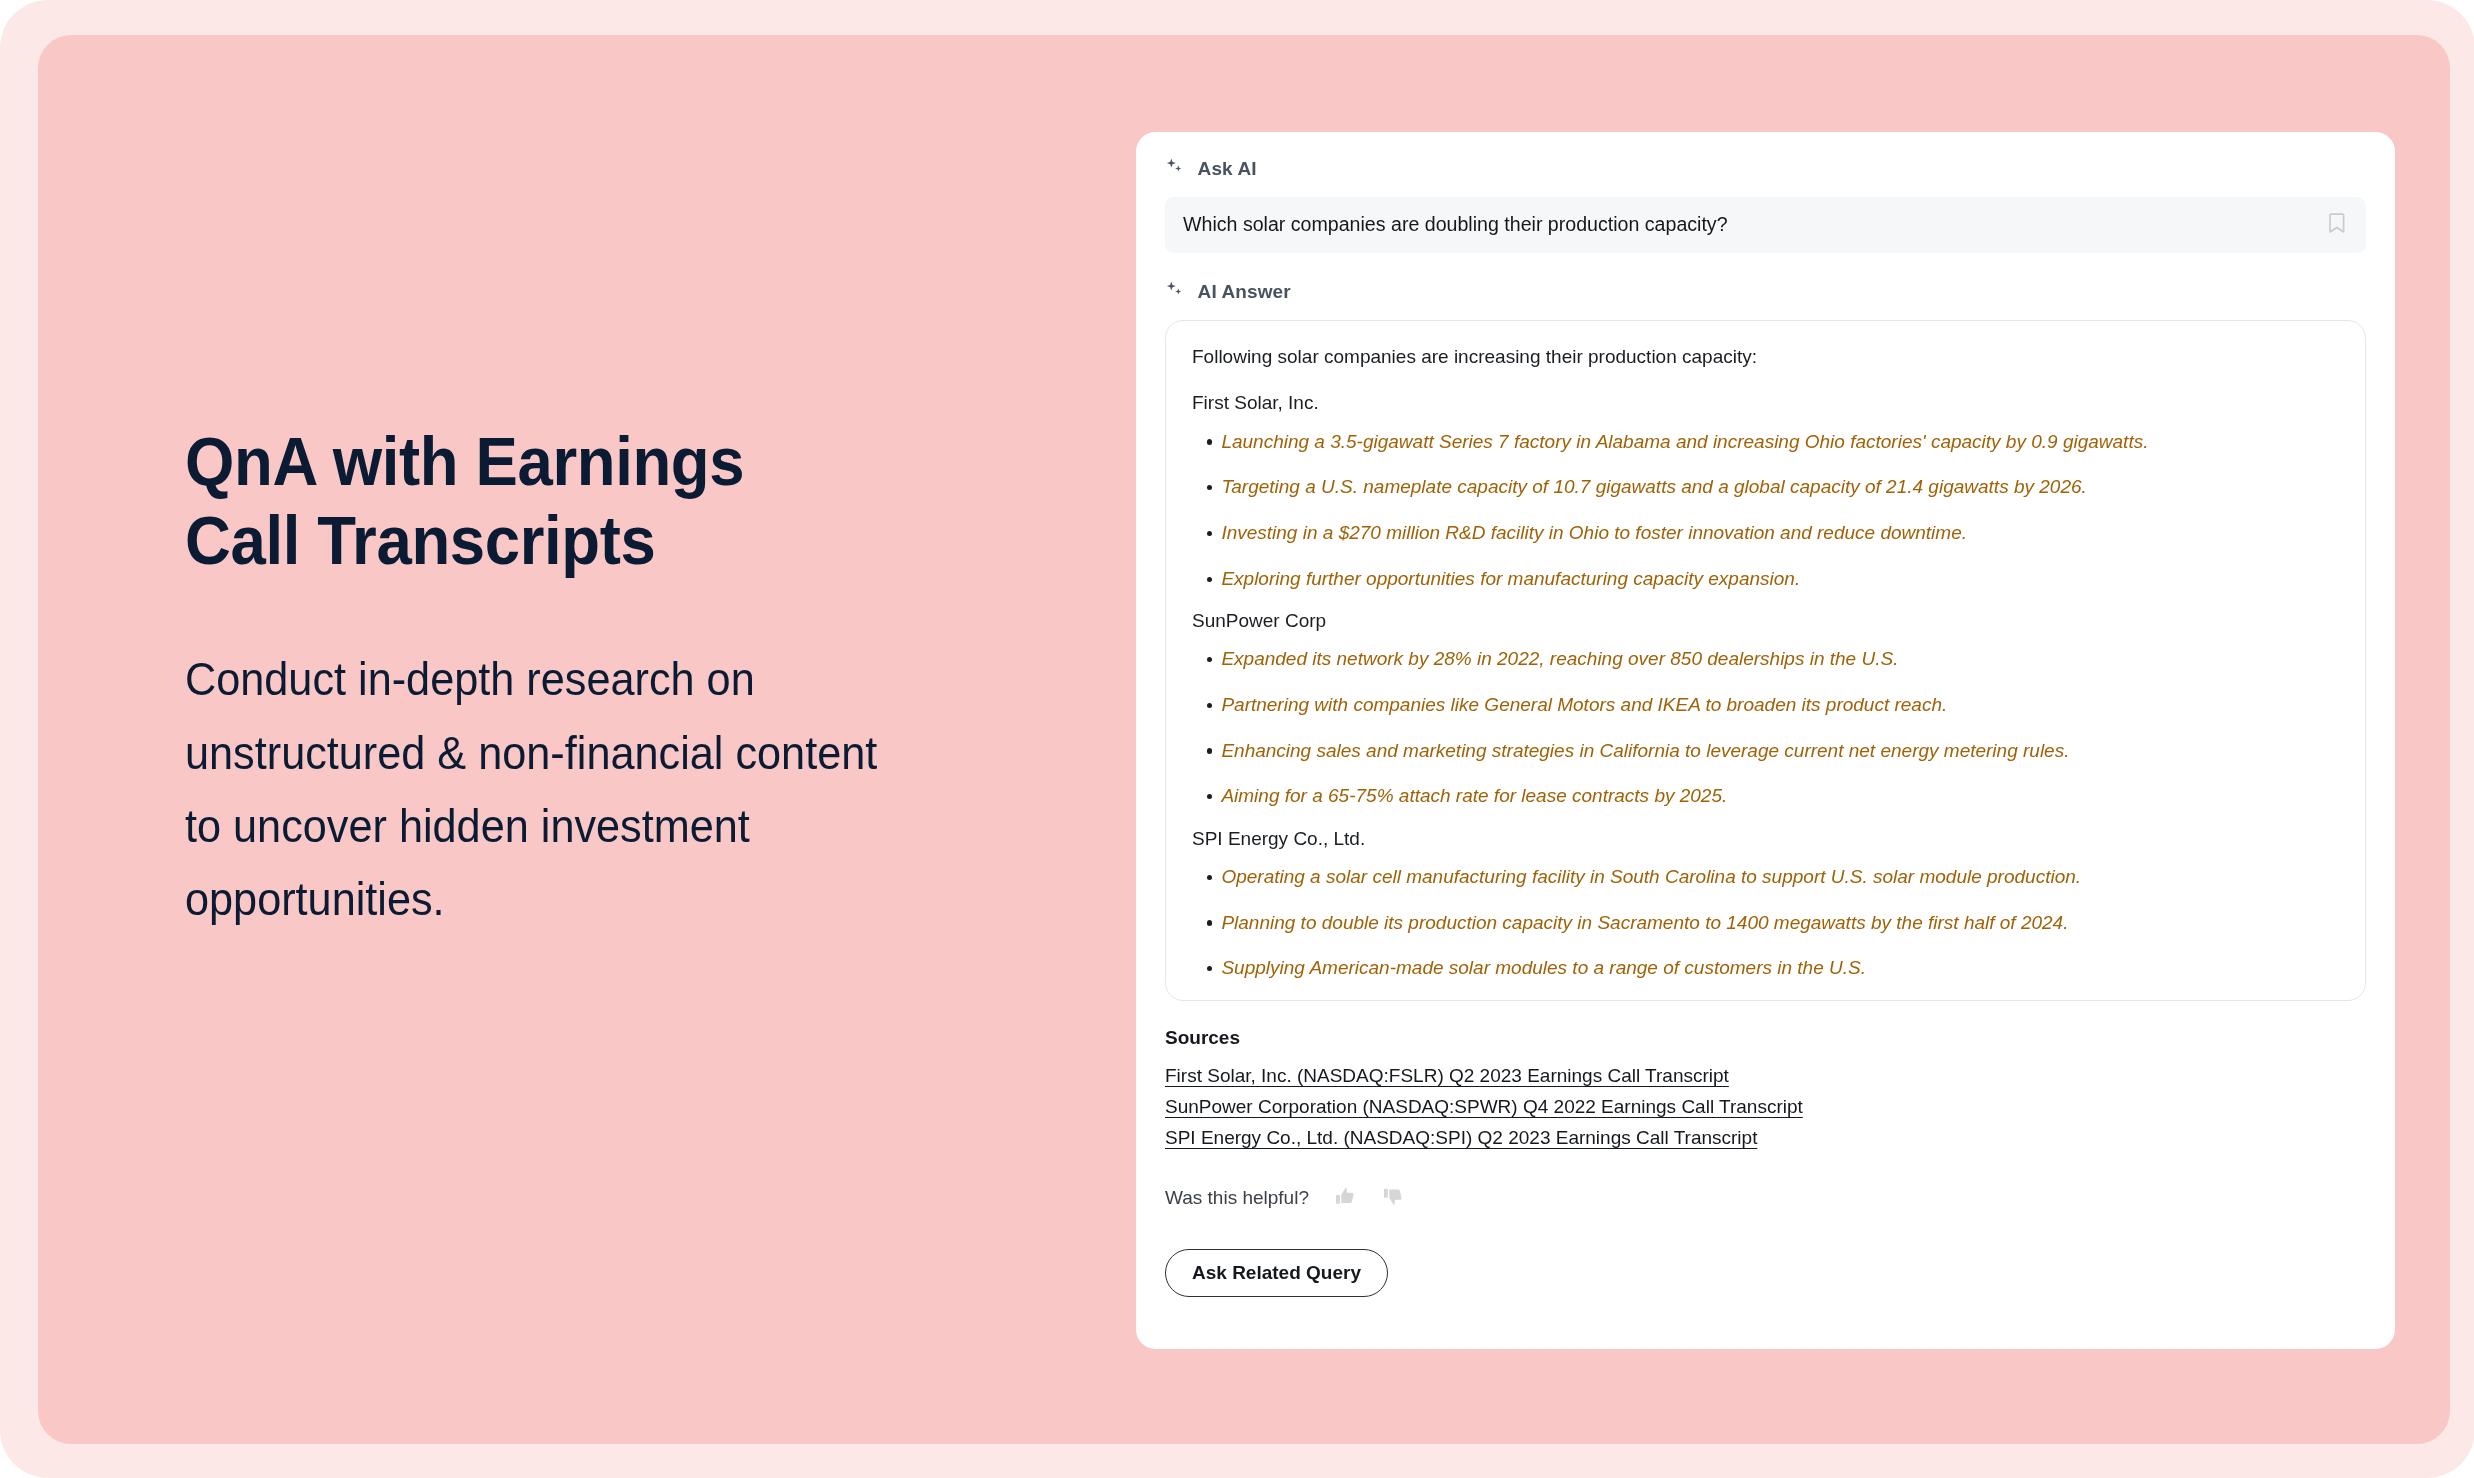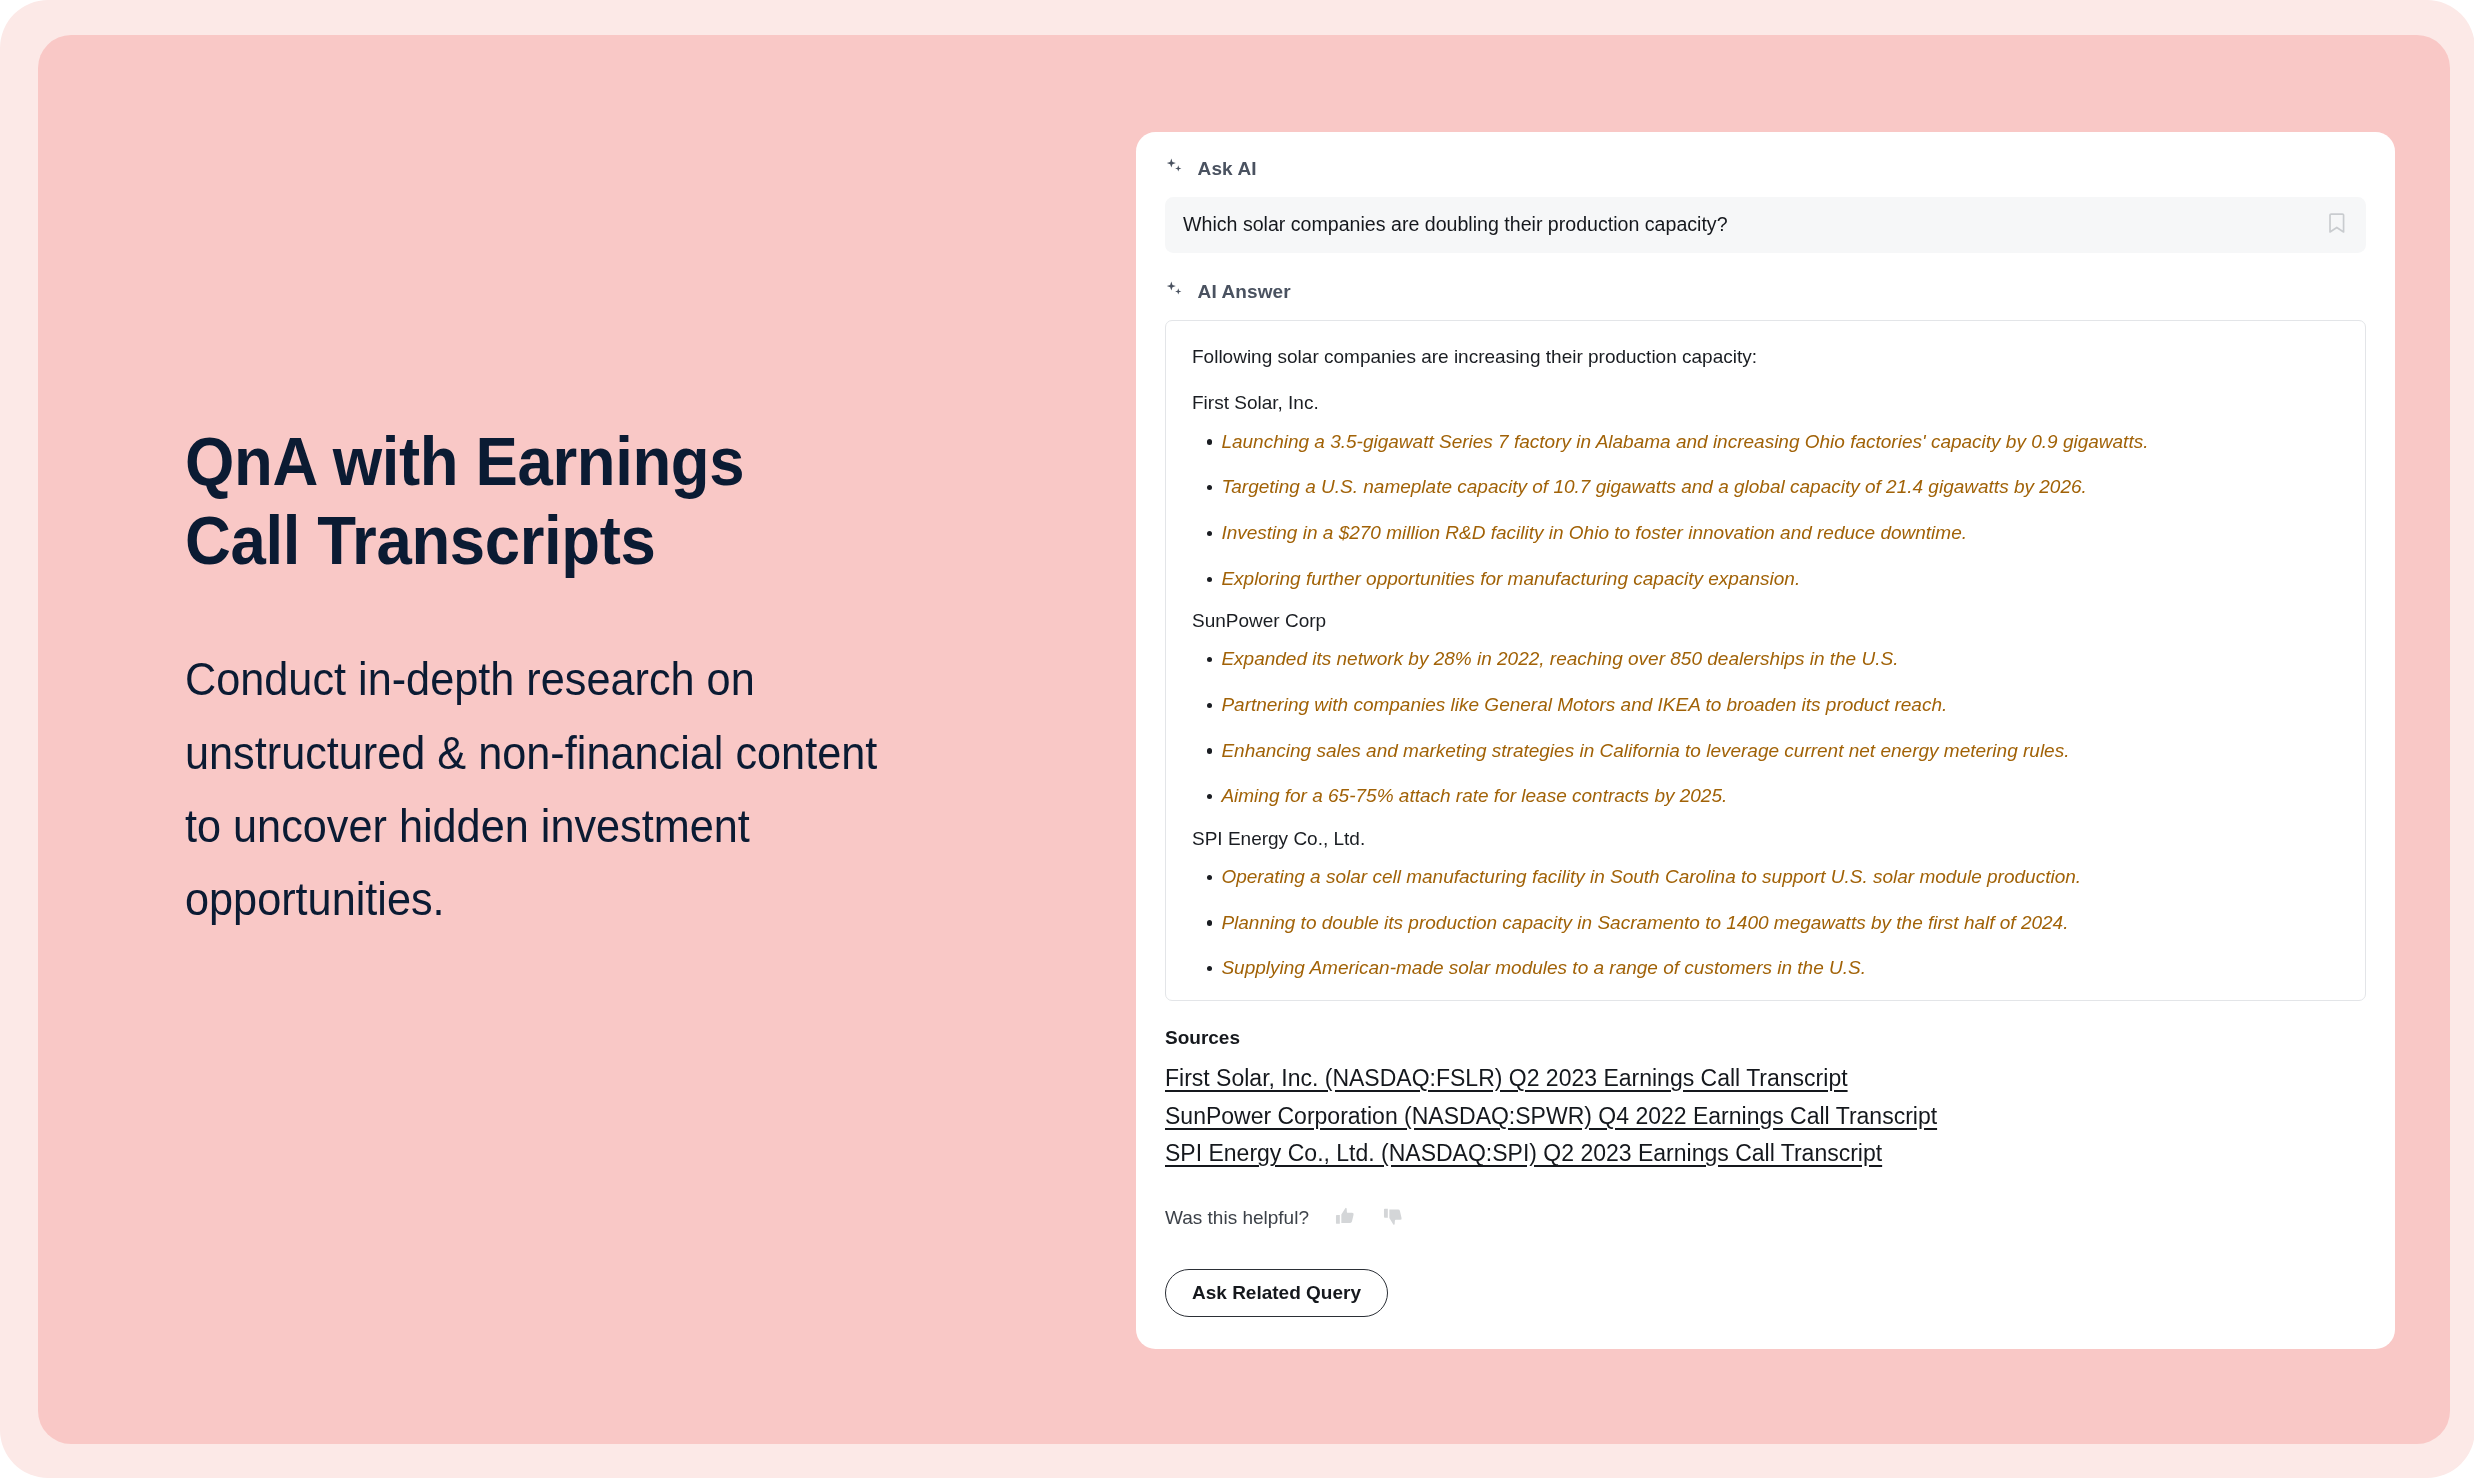--- a/index.html
+++ b/index.html
@@ -123,21 +123,21 @@
   .bookmark-icon { display: block; flex: 0 0 auto; }
 
   .answer-label {
     margin-top: 25px;
   }
 
   
   .answer-box {
     margin-top: 13.6px;
     border: 1.1px solid #E3E5E8;
-    border-radius: 7px;
+    border-radius: 18px;
     padding: 22.6px 26px 26px 26px;
     box-sizing: border-box;
     height: 681px;
     overflow: hidden;
   }
   .ans-lead {
     font-size: 19px;
     color: #1A1D22;
     line-height: 1.35;
     margin: 0 0 21px 0;
@@ -181,21 +181,21 @@
     margin-top: 26px;
     font-size: 19px;
     font-weight: 700;
     color: #15181D;
   }
   .sources-list {
     margin-top: 10.6px;
   }
   .source-link {
     display: block;
-    font-size: 23px;
+    font-size: 19px;
     color: #15181D;
     text-decoration: underline;
     text-underline-offset: 3.8px;
     line-height: 1.64;
     width: fit-content;
     cursor: pointer;
   }
 
   
   .helpful-row {

